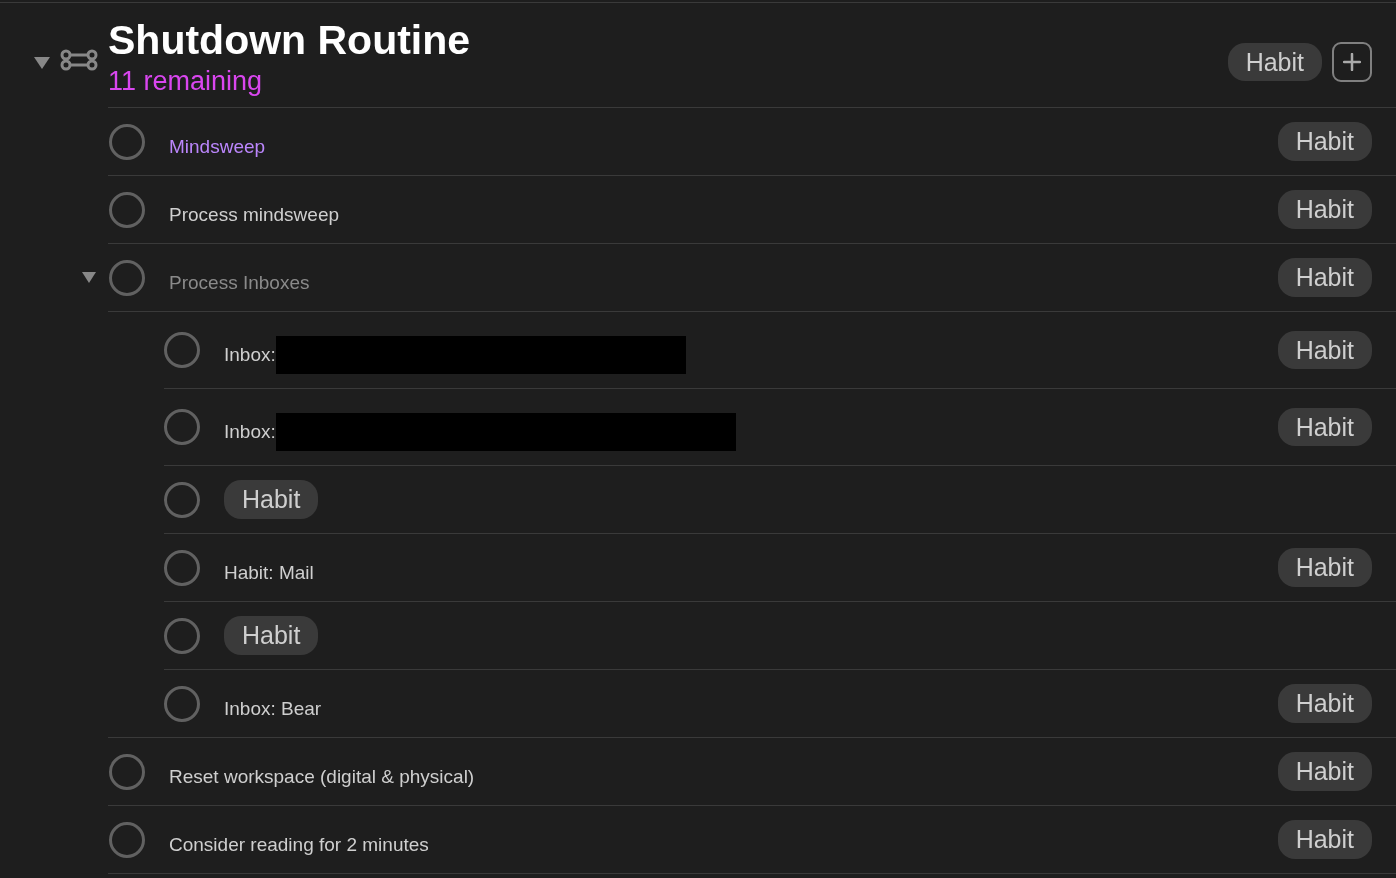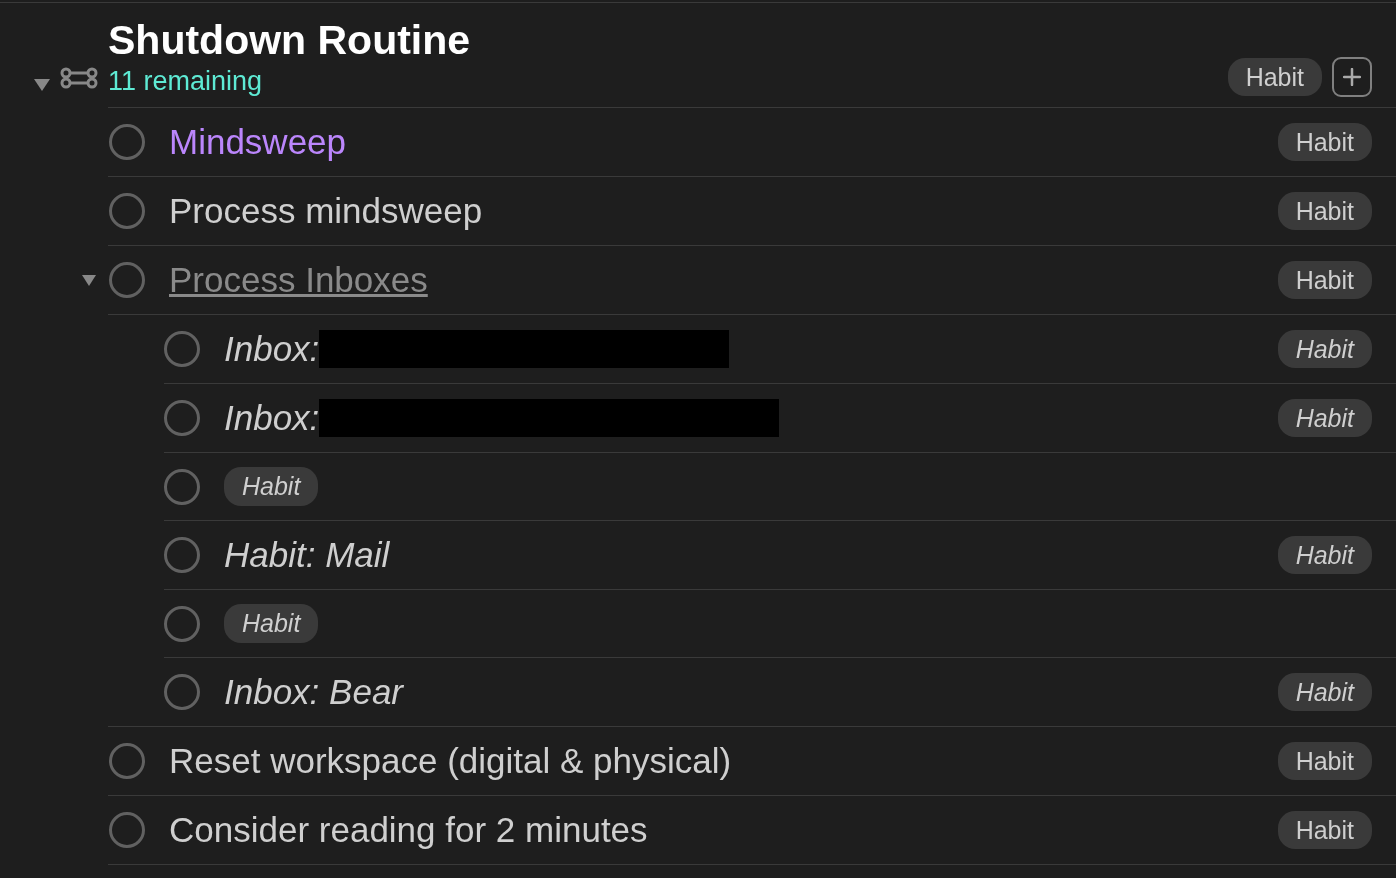--- a/index.html
+++ b/index.html
@@ -18,21 +18,21 @@
     .container {
       padding-top: 2px;
     }
     .top-border {
       height: 1px;
       background: #3a3a3a;
       margin-bottom: 14px;
     }
     .header-row {
       display: flex;
-      align-items: flex-end;
+      align-items: center;
       padding-left: 30px;
       padding-right: 24px;
     }
     .disclosure-header {
       width: 24px;
       height: 24px;
       display: flex;
       align-items: center;
       justify-content: center;
       margin-top: 12px;
@@ -58,21 +58,21 @@
       flex: 1;
     }
     .project-title {
       font-size: 41px;
       font-weight: 700;
       color: #ffffff;
       line-height: 1.15;
     }
     .subtitle {
       font-size: 27px;
-      color: #5eead4;
+      color: #d946ef;
       font-weight: 400;
       margin-top: 2px;
     }
     .header-right {
       display: flex;
       align-items: center;
       gap: 10px;
       margin-top: 10px;
     }
     .tag {
@@ -114,21 +114,20 @@
       display: flex;
       align-items: center;
       padding: 14px 24px 14px 0;
       min-height: 67px;
     }
     .task-indent-0 {
       padding-left: 75px;
     }
     .task-indent-1 {
       padding-left: 130px;
-      font-style: italic;
     }
     .disclosure-task {
       width: 28px;
       height: 28px;
       display: flex;
       align-items: center;
       justify-content: center;
       cursor: pointer;
       flex-shrink: 0;
     }
@@ -143,34 +142,34 @@
       width: 36px;
       height: 36px;
       border: 3px solid #616161;
       border-radius: 50%;
       margin-left: 6px;
       margin-right: 24px;
       flex-shrink: 0;
       cursor: pointer;
     }
     .task-title {
-      font-size: 35px;
+      font-size: 19px;
       color: #cfcfcf;
       flex: 1;
       display: flex;
       align-items: center;
       white-space: nowrap;
       overflow: visible;
+      margin-top: 10px;
     }
     .task-title.purple {
       color: #bb86fc;
     }
     .task-title.muted {
       color: #8a8a8a;
-      text-decoration: underline;
     }
     .redacted {
       display: inline-block;
       background: #000000;
       height: 38px;
       vertical-align: middle;
     }
   </style>
 </head>
 <body>

